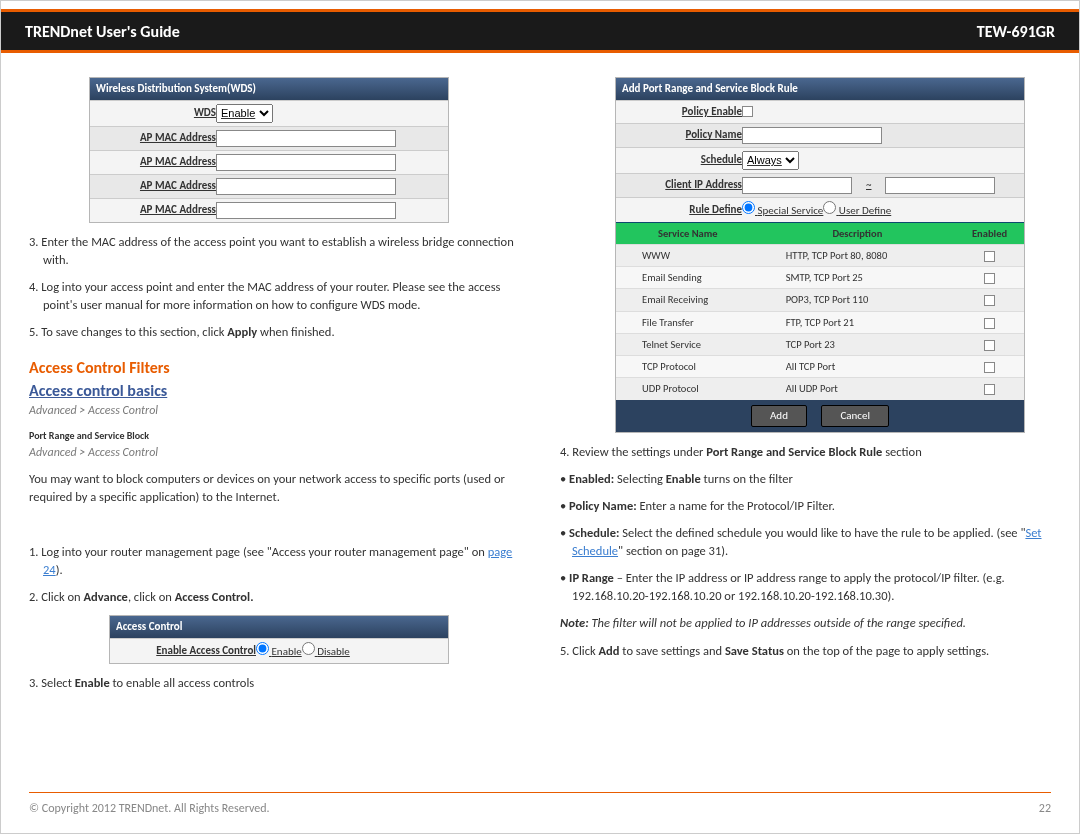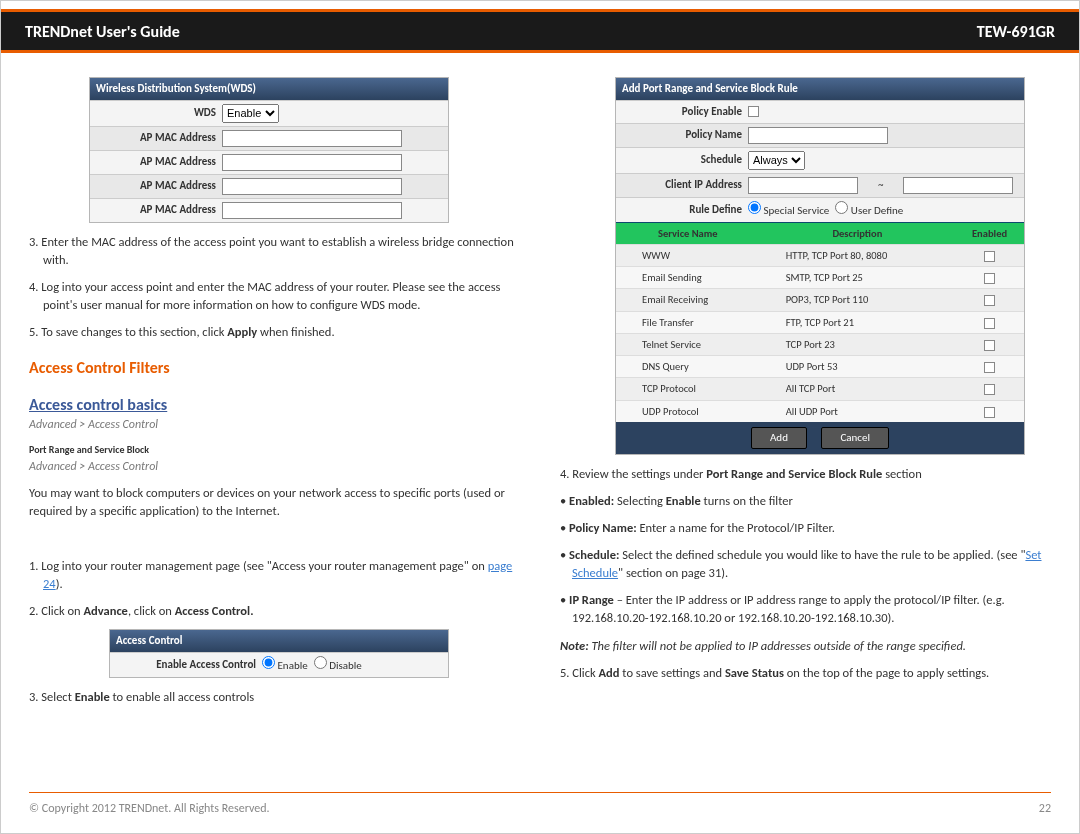--- a/index.html
+++ b/index.html
@@ -37,21 +37,21 @@
     display: flex;
     padding: 18px 28px 0 28px;
     gap: 40px;
   }
   .col { flex: 1; min-width: 0; font-size: 12.5px; line-height: 1.45; }
   .col p { margin: 9px 0; }
   .ol-item { margin: 3px 0 3px 0; padding-left: 14px; text-indent: -14px; }
   .bullet-item { margin: 3px 0 3px 14px; padding-left: 12px; text-indent: -12px; }
   .note { font-style: italic; margin-left: 26px; }
   .section-title { color: #e85c00; font-size: 16px; font-weight: 600; margin-top: 14px; }
-  .sub-title { color: #3b5998; font-size: 16px; font-weight: 700; text-decoration: underline; margin-top: 14px; }
+  .sub-title { color: #3b5998; font-size: 16px; font-weight: 700; text-decoration: underline; margin-top: 0; }
   .sub-title2 { font-size: 10px; font-weight: 700; margin-top: 10px; }
   .crumb { font-style: italic; color: #7a7a7a; font-size: 12px; margin-bottom: 6px; }
   .link { color: #3b7ed0; text-decoration: underline; cursor: default; }
   .footer-wrap {
     position: absolute;
     bottom: 18px;
     left: 28px;
     right: 28px;
   }
   .orange-line { border-top: 1px solid #e85c00; margin-bottom: 8px; }
@@ -67,21 +67,21 @@
     color: #fff;
     font-weight: bold;
     padding: 3px 6px;
   }
   .panel-row {
     display: flex;
     align-items: center;
     border-top: 1px solid #ccc;
     background: #e8e8e8;
     padding: 3px 6px;
-    gap: 6px;
+    text-decoration: underline;
   }
   .panel-row.alt { background: #f4f4f4; }
   .panel-row .lbl { width: 120px; text-align: right; font-weight: bold; color: #333; }
   .panel-row input[type="text"] {
     width: 180px; height: 17px; font-size: 11px; border: 1px solid #888; background: #fff;
   }
   .panel-row select { font-size: 11px; height: 19px; }
 
   .panel-small { width: 360px; margin-left: 60px; }
   .panel-ac { width: 340px; margin-left: 80px; }
@@ -229,25 +229,20 @@
                 <td class="sn">File Transfer</td>
                 <td class="ds">FTP, TCP Port 21</td>
                 <td><span class="chk"></span></td>
               </tr>
           <tr>
                 <td class="sn">Telnet Service</td>
                 <td class="ds">TCP Port 23</td>
                 <td><span class="chk"></span></td>
               </tr>
           <tr>
-                <td class="sn">DNS Query</td>
-                <td class="ds">UDP Port 53</td>
-                <td><span class="chk"></span></td>
-              </tr>
-          <tr>
                 <td class="sn">TCP Protocol</td>
                 <td class="ds">All TCP Port</td>
                 <td><span class="chk"></span></td>
               </tr>
           <tr>
                 <td class="sn">UDP Protocol</td>
                 <td class="ds">All UDP Port</td>
                 <td><span class="chk"></span></td>
               </tr>
         </tbody>

